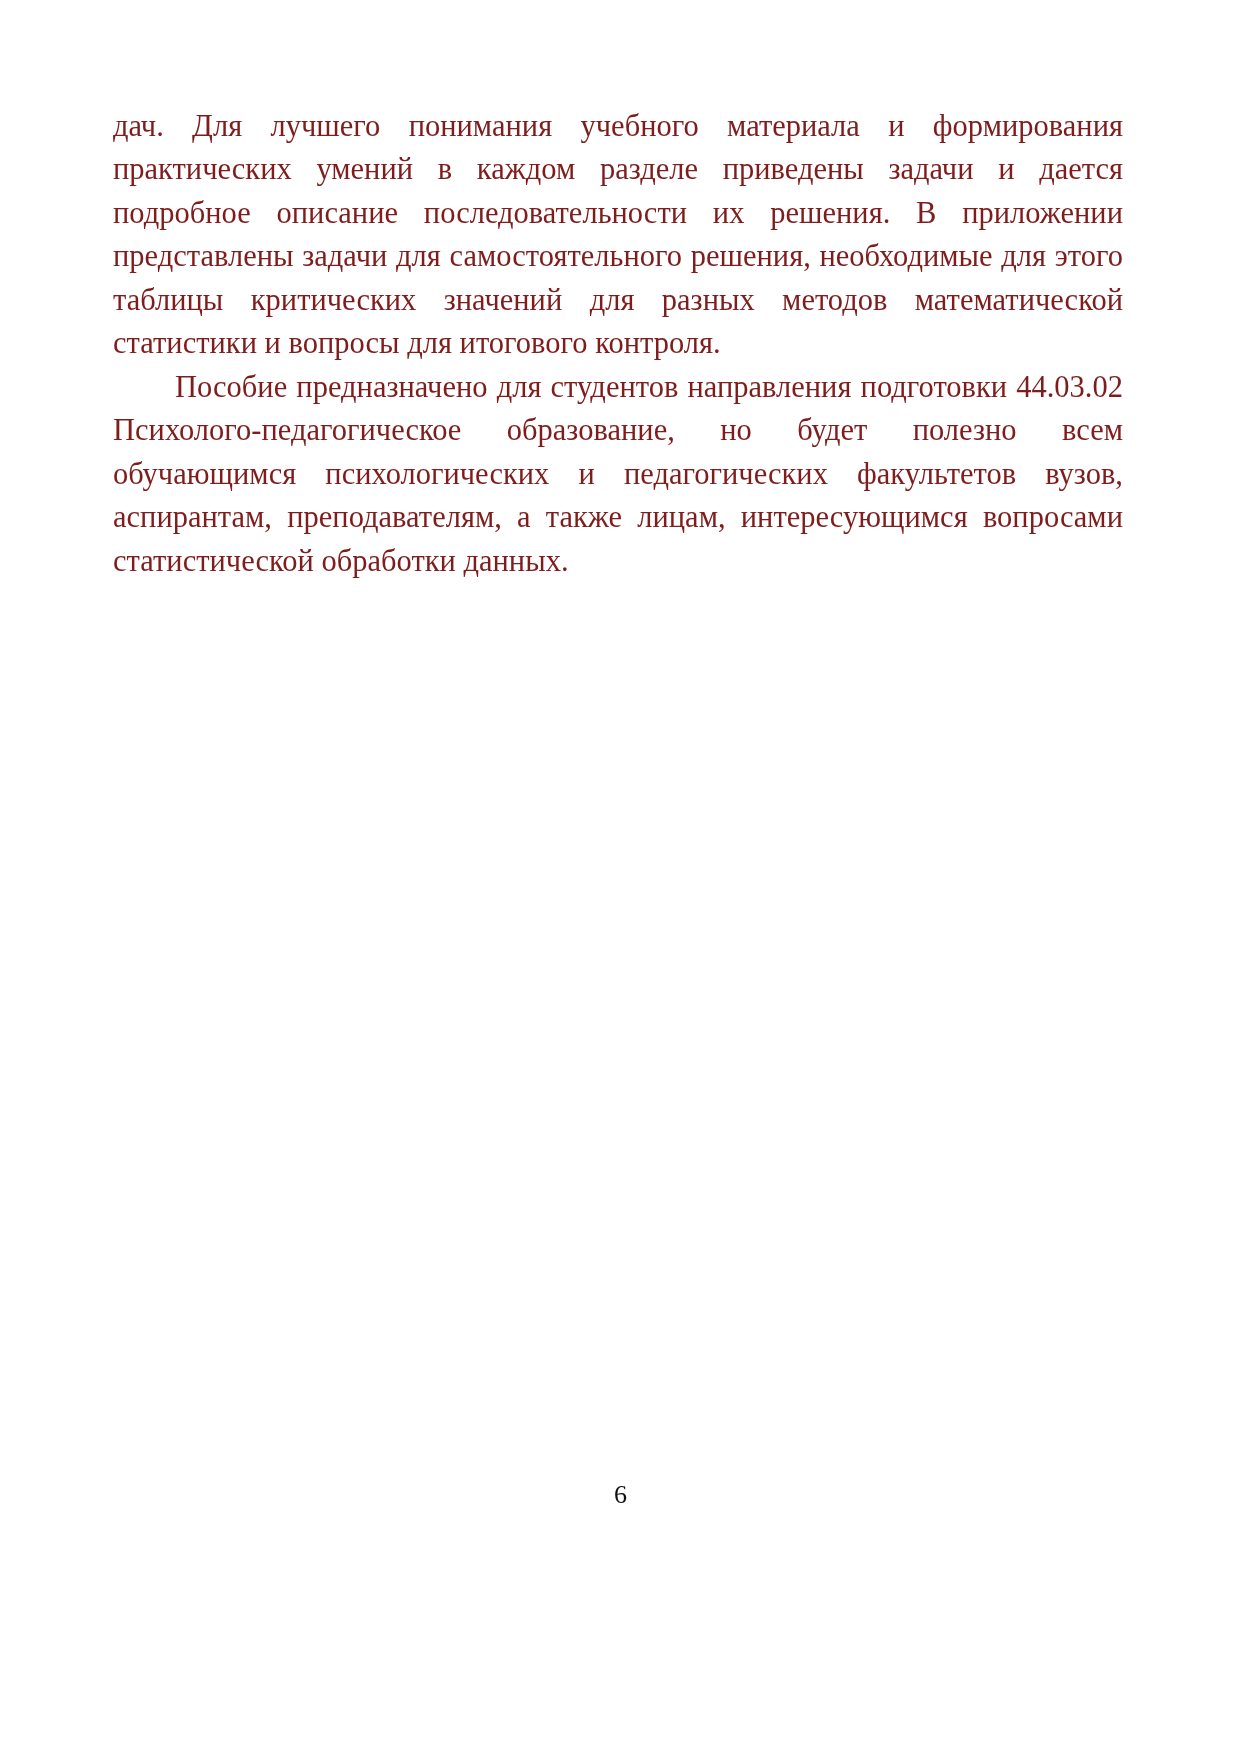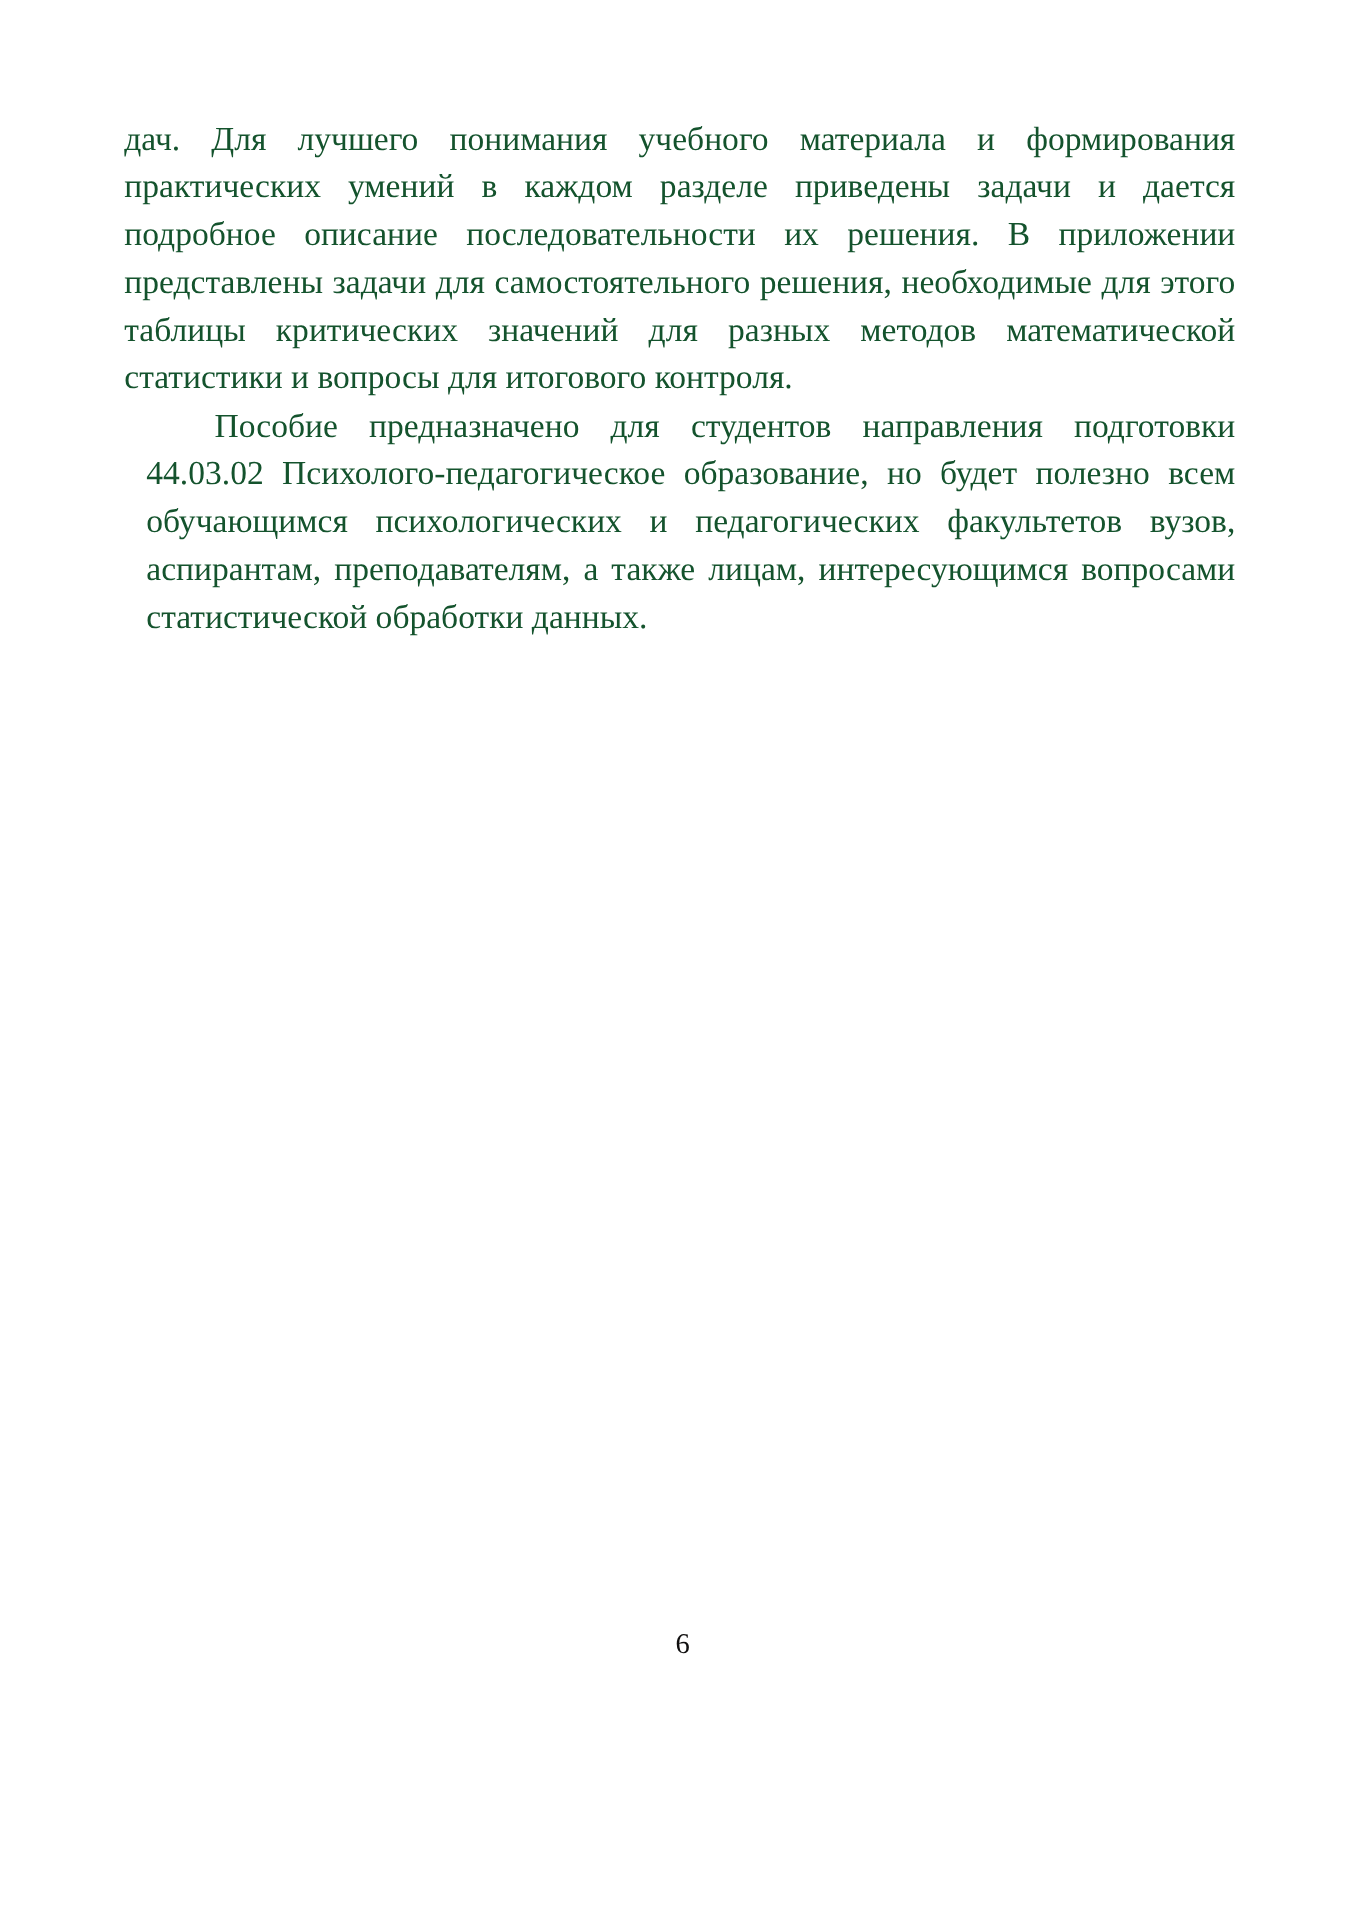--- a/index.html
+++ b/index.html
@@ -22,25 +22,24 @@
     left: 113px;
     top: 105px;
     width: 1010px;
   }
   .para {
     margin: 0;
     font-size: 30.5px;
     line-height: 1.425;
     text-align: justify;
     text-justify: inter-word;
-    color: #14532d;
+    color: #7f1d1d;
   }
   .para.indent {
     text-indent: 62px;
-    margin-left: 20px;
   }
   .para + .para {
     margin-top: 0;
   }
   .page-number {
     position: absolute;
     left: 0;
     right: 0;
     top: 1480px;
     text-align: center;

